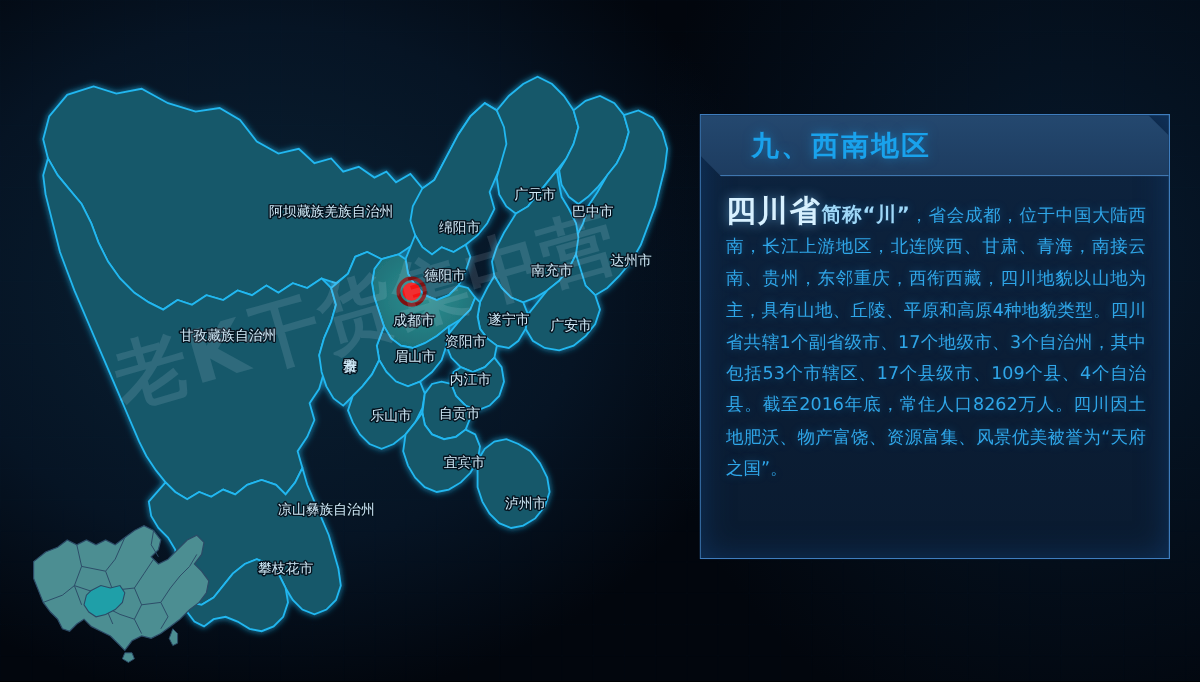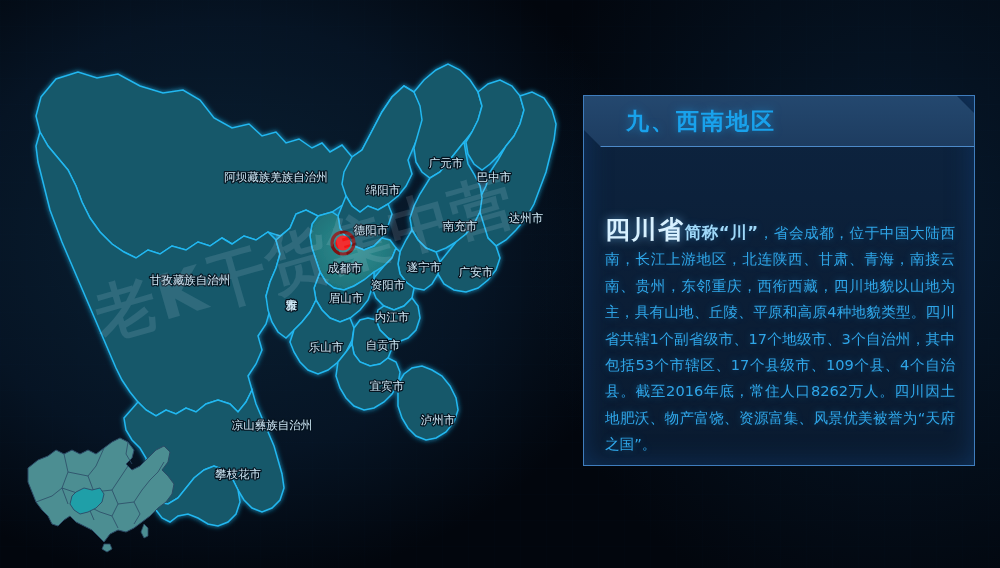--- a/index.html
+++ b/index.html
@@ -45,21 +45,21 @@
          border:1px solid #3f7dbd;
          clip-path:polygon(0 0,100% 0,100% 100%,0 100%);
          box-shadow:0 0 26px rgba(20,70,130,.5) inset,0 0 16px rgba(12,40,80,.6);}
   #panel-head{position:relative;height:50px;
        background:linear-gradient(180deg,#24486f 0%,#1d3c60 100%);
        border-bottom:1px solid #4d8ac9;
        clip-path:polygon(0 0,calc(100% - 17px) 0,100% 17px,100% 100%,17px 100%,0 calc(100% - 17px));
        display:flex;align-items:center;}
   #panel-title{margin-left:42px;font-size:23px;font-weight:bold;color:#19a2ec;
        letter-spacing:2px;text-shadow:0 0 9px rgba(25,162,236,.55);text-align:center;}
-  #panel-body{padding:32px 19px 0 21px;margin-top:38px;}
+  #panel-body{padding:16px 19px 0 21px;}
   #panel-body p{margin:0;font-size:14.6px;line-height:26.4px;color:#2fa6e8;
        text-align:justify;text-shadow:0 0 7px rgba(30,130,200,.45);}
   .prov{font-size:25px;font-weight:bold;color:#d8f1ff;letter-spacing:1px;
         text-shadow:0 0 10px rgba(120,200,255,.65);}
   .sub{font-size:16.5px;font-weight:bold;color:#9fd8f8;}
 </style>
 </head>
 <body>
 
 <div id="stage" style="background: rgb(2, 6, 13);">

